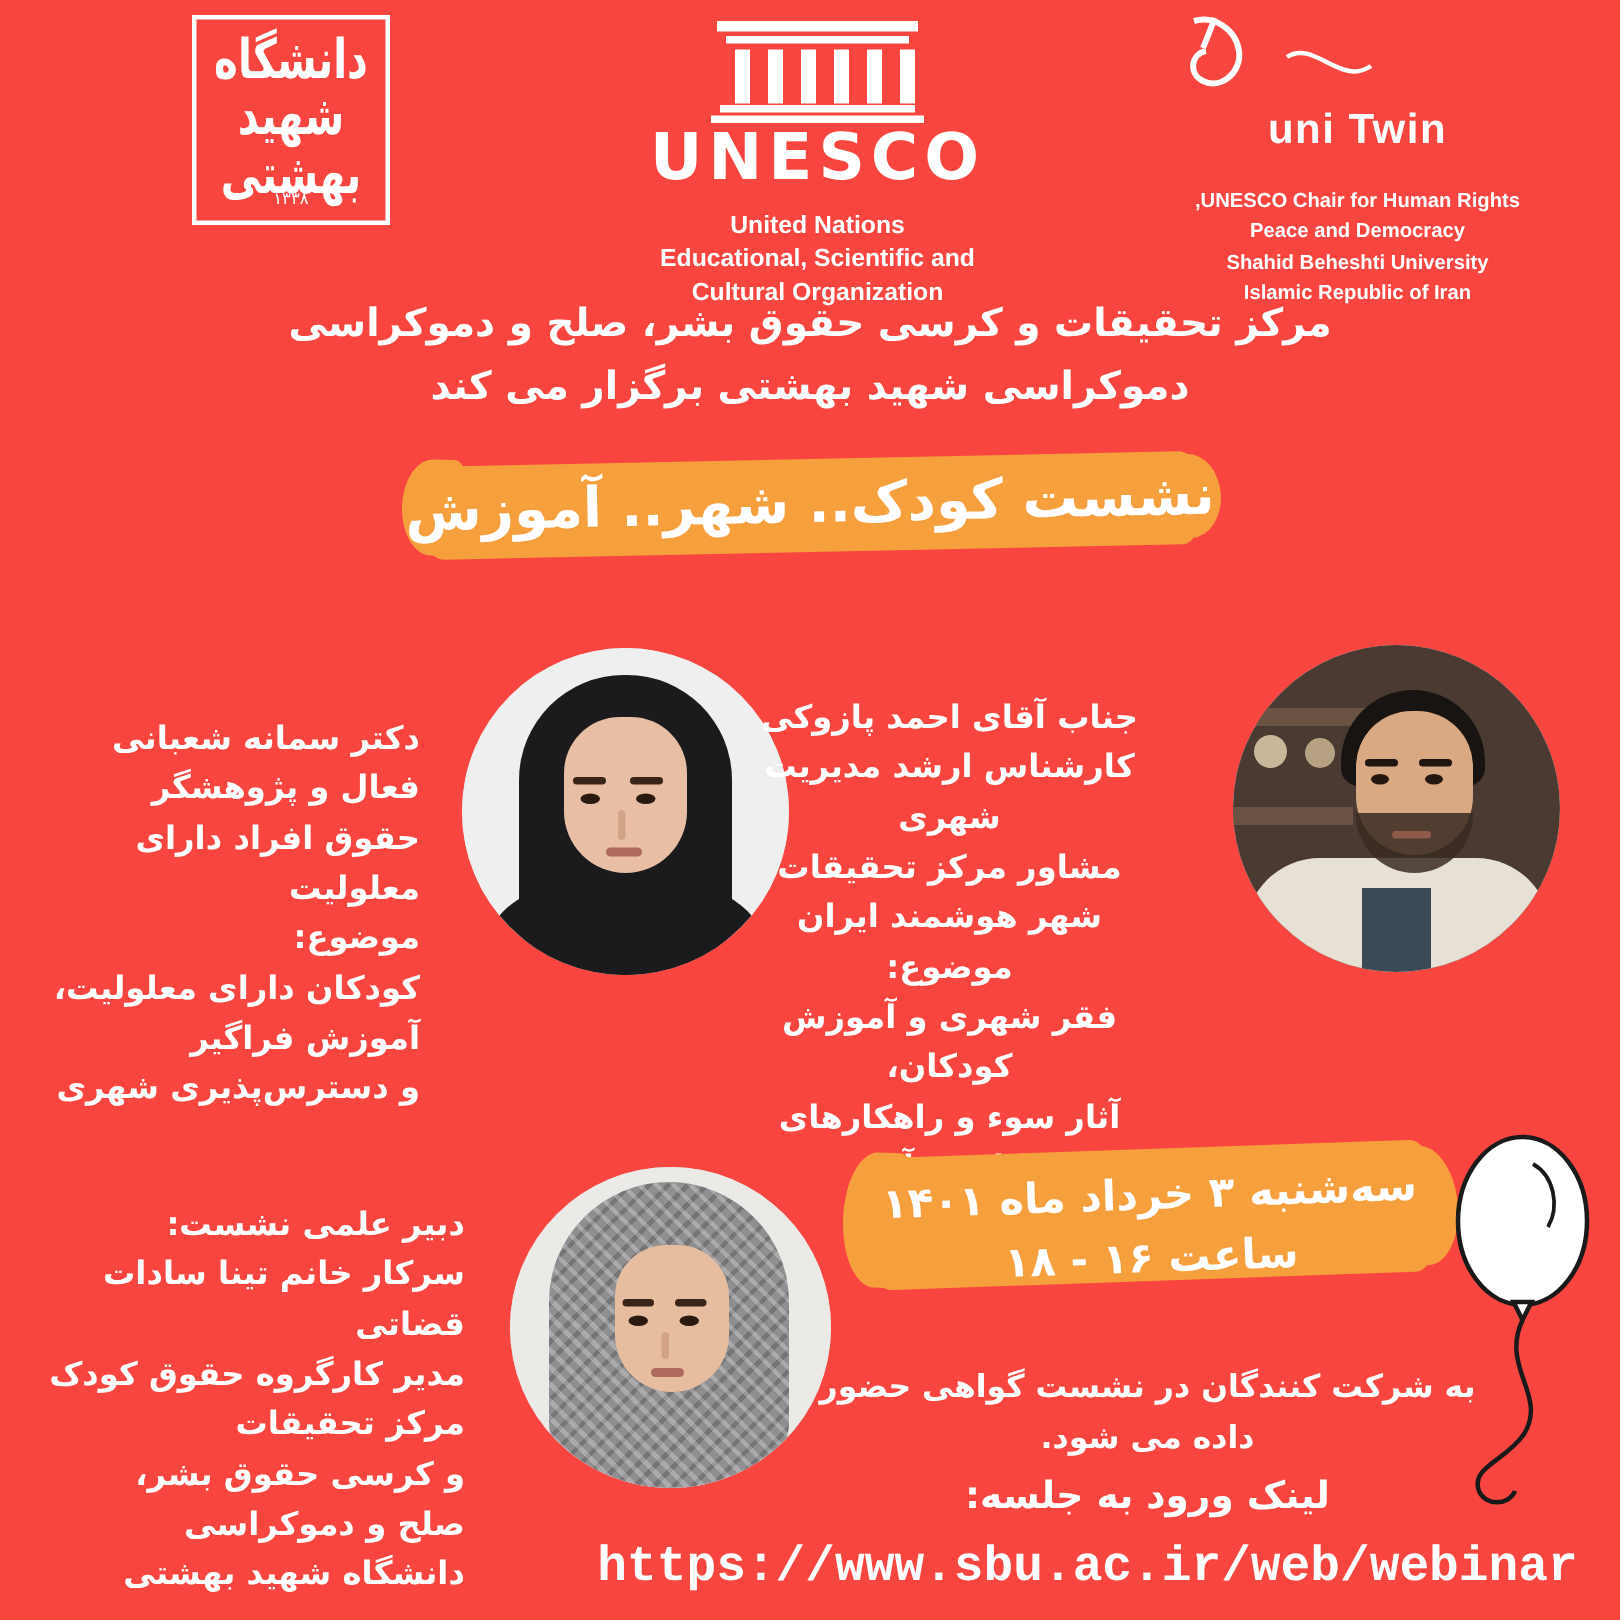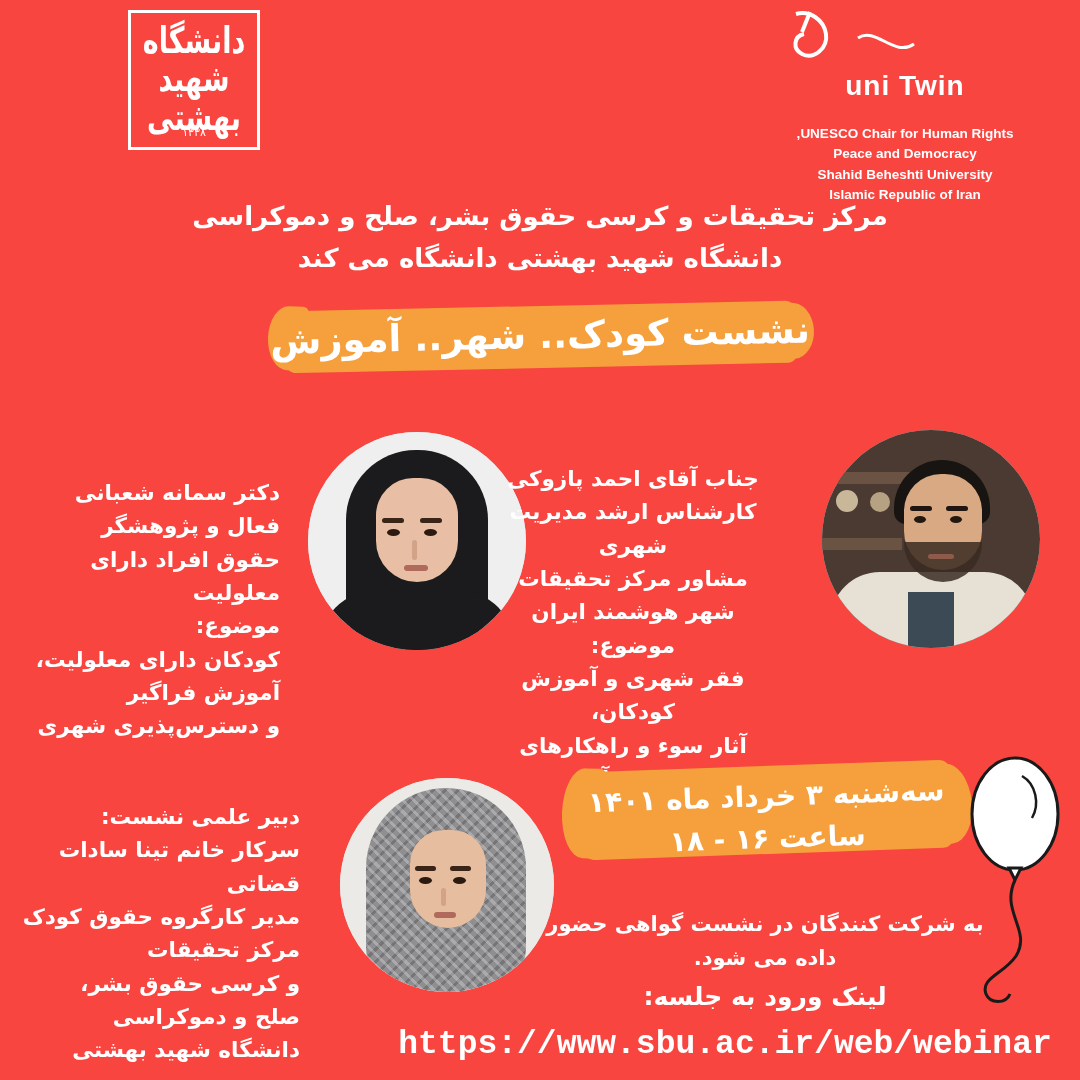--- a/index.html
+++ b/index.html
@@ -229,21 +229,21 @@
   #avatar-sadat .mouth {
     position: absolute; top: 134px; left: 94px; width: 22px; height: 6px;
     background: #b06a5c; border-radius: 4px;
   }
 
   .speaker-text {
     position: absolute; font-size: 21.5px; font-weight: bold; line-height: 1.55;
   }
   #speaker-1-text { top: 476px; left: 30px; width: 250px; text-align: right; }
   #speaker-2-text { top: 462px; left: 497px; width: 272px; text-align: center; }
-  #speaker-3-text { top: 800px; left: 10px; width: 290px; text-align: right; }
+  #speaker-3-text { top: 800px; left: 20px; width: 290px; text-align: right; }
 
   
   .date-wrap { position: absolute; top: 758px; left: 562px; width: 410px; height: 110px; }
   .date-brush {
     position: absolute; top: 8px; left: 18px; width: 372px; height: 88px;
     background: #f5a03c; border-radius: 8px 12px 10px 14px; transform: rotate(-2deg);
   }
   .date-brush:before {
     content: ""; position: absolute; top: -4px; left: -18px; width: 44px; height: 90px;
     background: #f5a03c; border-radius: 50% 8px 8px 50%; transform: rotate(4deg);
@@ -281,40 +281,58 @@
 
 <div class="poster">
 
   <div class="header">
 
     <div class="sbu-logo">
       <div class="sbu-text">دانشگاه شهید بهشتی</div>
       <div class="sbu-year">۱۳۳۸</div>
     </div>
 
+    <div class="unesco">
+      <div class="unesco-temple">
+        <div class="roof"></div>
+        <div class="roof2"></div>
+        <div class="col" style="left:20px"></div>
+        <div class="col" style="left:42px"></div>
+        <div class="col" style="left:64px"></div>
+        <div class="col" style="left:86px"></div>
+        <div class="col" style="left:108px"></div>
+        <div class="col" style="left:130px"></div>
+        <div class="base"></div>
+        <div class="base2"></div>
+      </div>
+      <div class="unesco-word">UNESCO</div>
+      <div class="unesco-sub" style="white-space:pre-line">United Nations
+Educational, Scientific and
+Cultural Organization</div>
+    </div>
 
     <div class="unitwin">
       <div class="unitwin-mark">
         <svg width="250" height="62" viewBox="0 0 250 62">
           <path d="M16 6 C 30 2, 44 12, 46 26 C 48 40, 34 52, 22 46 C 12 41, 14 28, 24 26" fill="none" stroke="#ffffff" stroke-width="4"></path>
           <path d="M30 4 L 22 24" stroke="#ffffff" stroke-width="4" fill="none"></path>
           <path d="M78 30 C 96 18, 114 50, 134 36" fill="none" stroke="#ffffff" stroke-width="3"></path>
         </svg>
       </div>
       <div class="unitwin-word">uni Twin</div>
       <div class="unitwin-sub" style="white-space:pre-line">UNESCO Chair for Human Rights,
 Peace and Democracy
 Shahid Beheshti University
 Islamic Republic of Iran</div>
     </div>
   </div>
 
   <div class="intro">
     <div>مرکز تحقیقات و کرسی حقوق بشر، صلح و دموکراسی</div>
-    <div>دانشگاه شهید بهشتی دانشگاه می کند</div>
+    <div>دموکراسی شهید بهشتی برگزار می کند</div>
   </div>
 
   <div class="title-wrap">
     <div class="title-brush"></div>
     <div class="title-text">نشست کودک.. شهر.. آموزش</div>
   </div>
 
   <div class="avatar" id="avatar-shabani">
     <div class="bg"></div>
       <div class="hair"></div>

